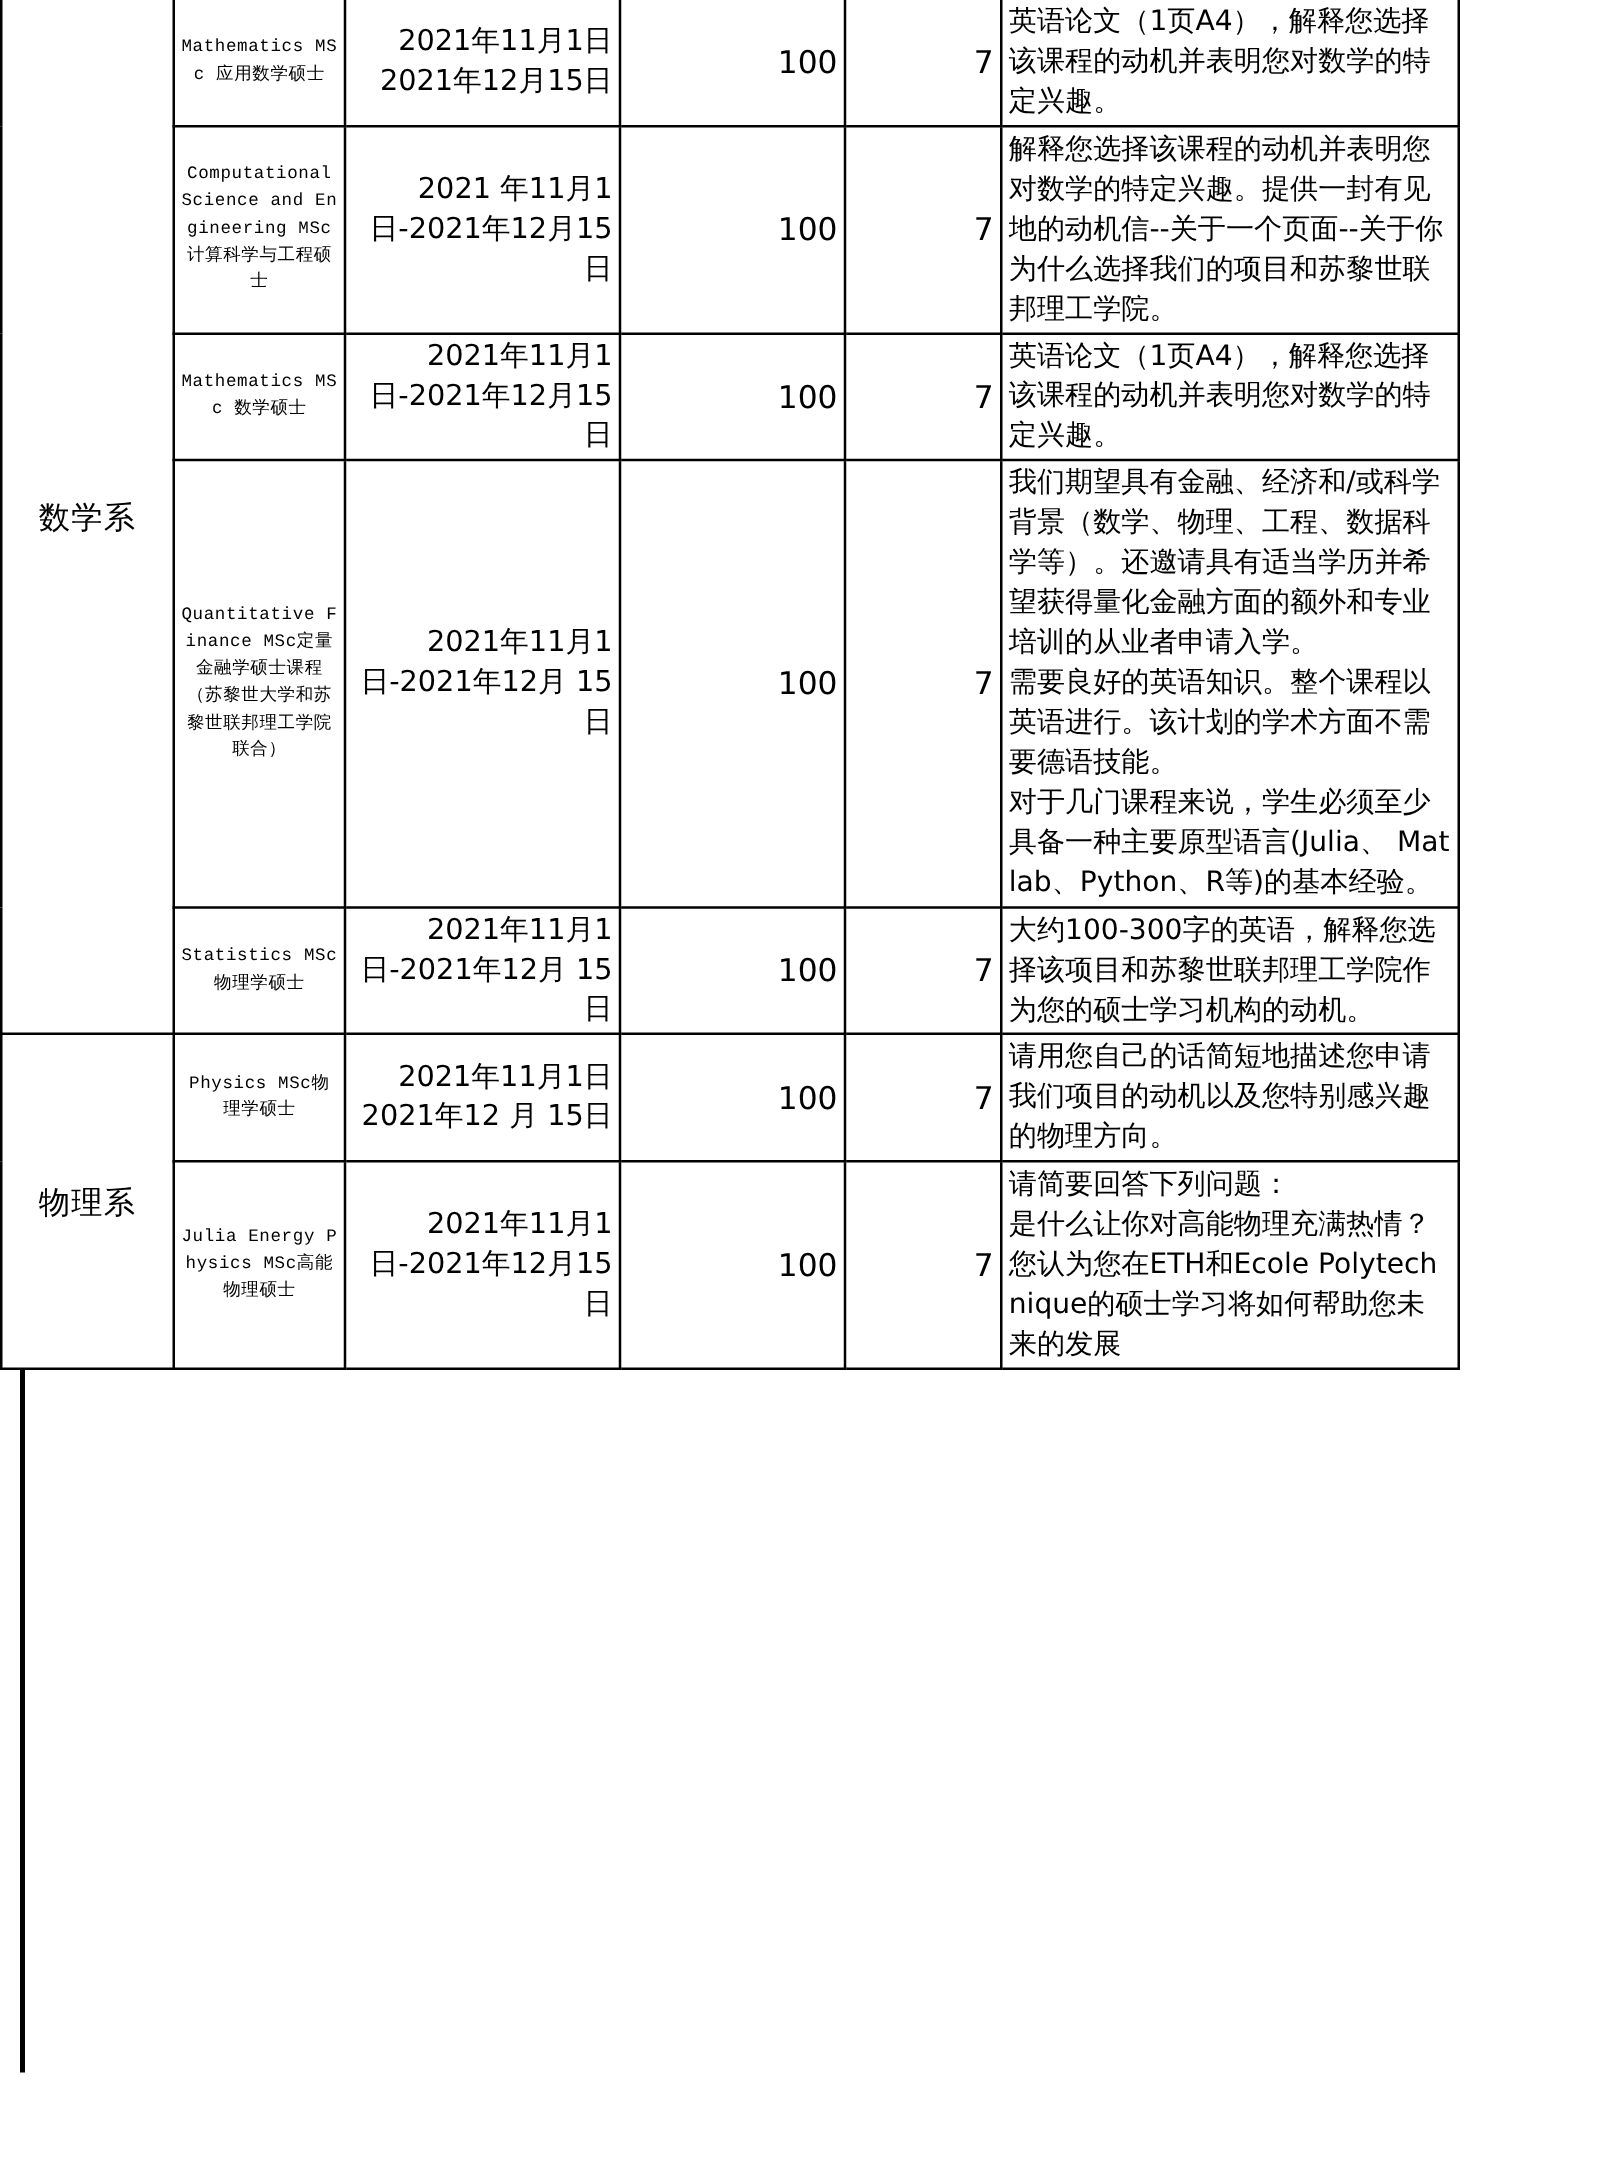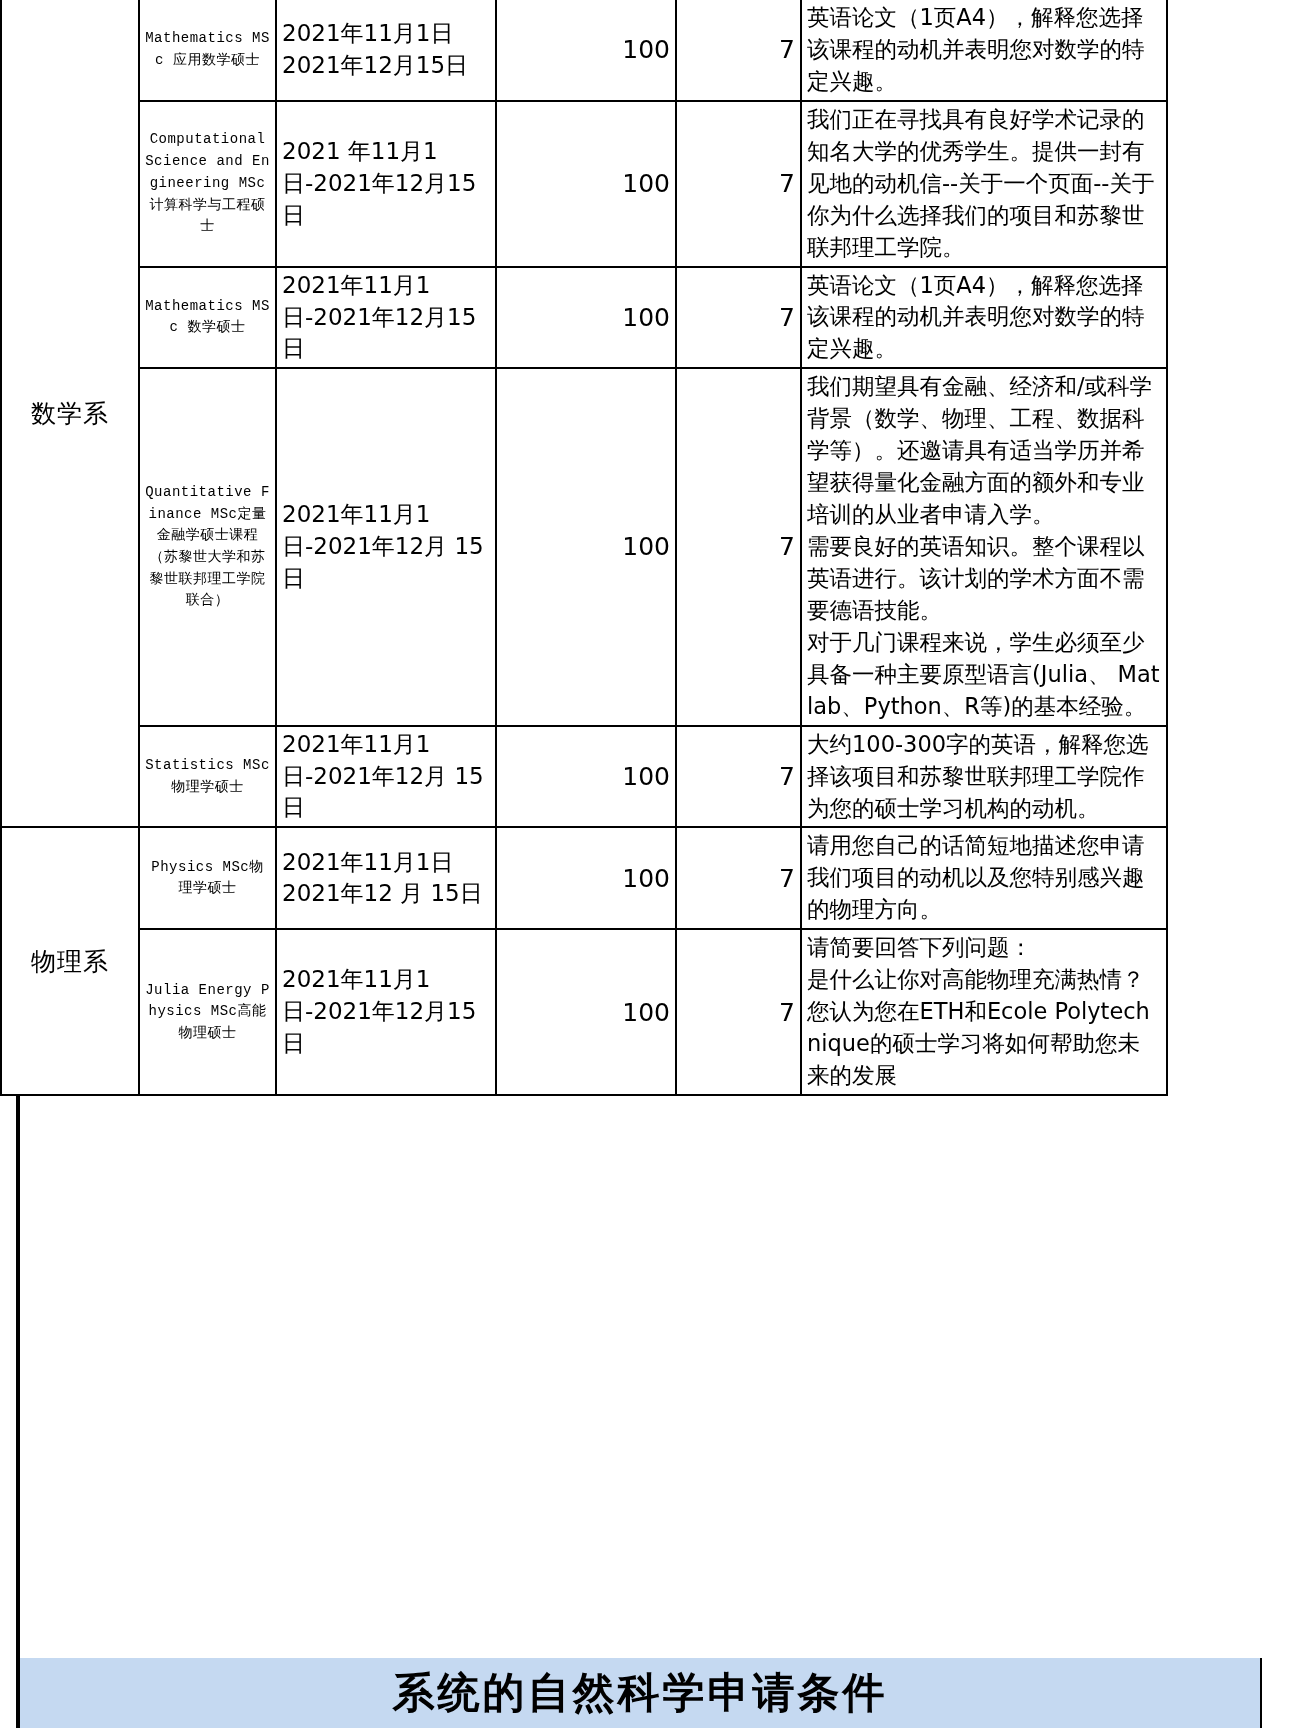--- a/index.html
+++ b/index.html
@@ -45,21 +45,21 @@
     font-size:14px;
     line-height:1.55;
     letter-spacing:0.5px;
     word-break:break-all;
     vertical-align:middle;
     text-align:center;
   }
   td.date{
     font-size:23px;
     line-height:1.38;
-    text-align:left;
+    text-align:right;
     vertical-align:middle;
     letter-spacing:0px;
   }
   td.num{
     text-align:right;
     font-size:25px;
     vertical-align:middle;
   }
   td.req{
     font-size:22.5px;
@@ -123,21 +123,21 @@
         <td class="num">100</td>
         <td class="num">7</td>
         <td class="req">英语论文（1页A4），解释您选择该课程的动机并表明您对数学的特定兴趣。</td>
       </tr>
 
       <tr>
         <td class="prog">Computational Science and Engineering MSc 计算科学与工程硕士</td>
         <td class="date">2021 年11月1日-2021年12月15日</td>
         <td class="num">100</td>
         <td class="num">7</td>
-        <td class="req">我们正在寻找具有良好学术记录的知名大学的优秀学生。提供一封有见地的动机信--关于一个页面--关于你为什么选择我们的项目和苏黎世联邦理工学院。</td>
+        <td class="req">解释您选择该课程的动机并表明您对数学的特定兴趣。提供一封有见地的动机信--关于一个页面--关于你为什么选择我们的项目和苏黎世联邦理工学院。</td>
       </tr>
 
       <tr>
         <td class="prog">Mathematics MSc 数学硕士</td>
         <td class="date">2021年11月1日-2021年12月15日</td>
         <td class="num">100</td>
         <td class="num">7</td>
         <td class="req">英语论文（1页A4），解释您选择该课程的动机并表明您对数学的特定兴趣。</td>
       </tr>
 
@@ -170,17 +170,14 @@
         <td class="prog">Julia Energy Physics MSc高能物理硕士</td>
         <td class="date">2021年11月1日-2021年12月15日</td>
         <td class="num">100</td>
         <td class="num">7</td>
         <td class="req">请简要回答下列问题：<br>是什么让你对高能物理充满热情？<br>您认为您在ETH和Ecole Polytechnique的硕士学习将如何帮助您未来的发展</td>
       </tr>
 
     </tbody>
   </table>
 
-  <div class="banner">
-    <span class="banner-text">系统的自然科学申请条件</span>
-  </div>
 
 </div>
 
 </body></html>

